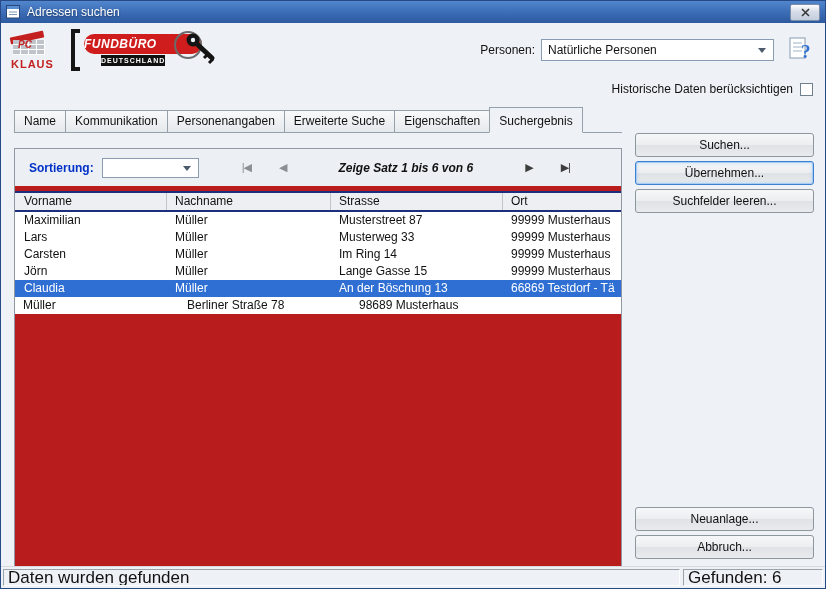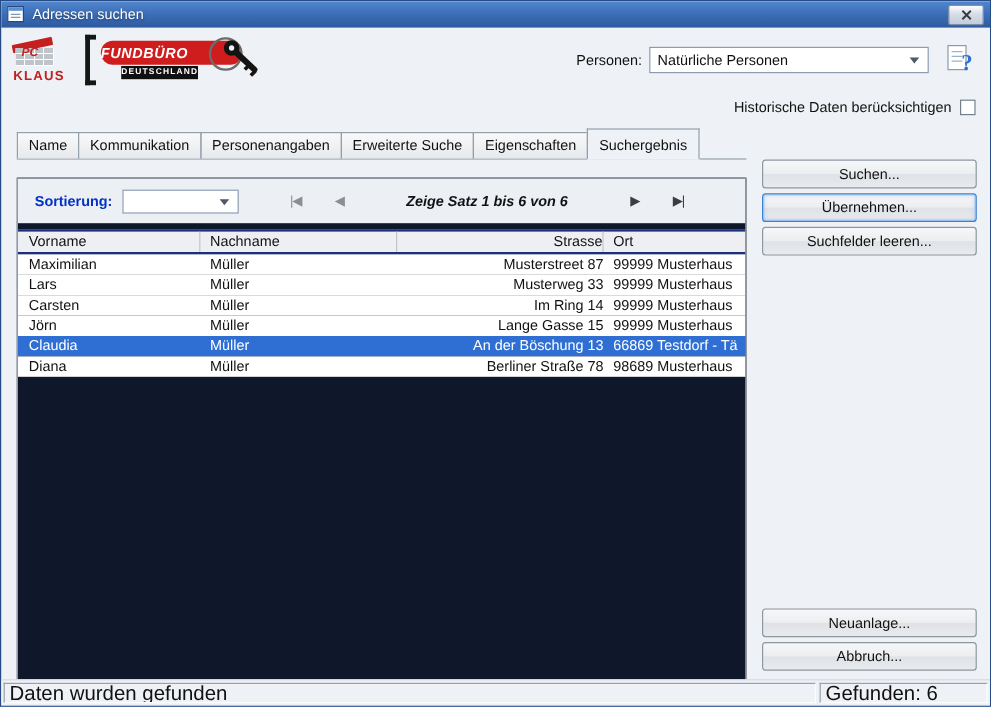--- a/index.html
+++ b/index.html
@@ -49,37 +49,37 @@
 
   
   .tabstrip { position: absolute; left: 13px; top: 106px; width: 608px; height: 26px;
     display: flex; align-items: flex-end; border-bottom: 1px solid #96a0ab; }
   .tab { height: 22px; line-height: 21px; padding: 0 9px; background: linear-gradient(#f8f9fa, #e6e9ec);
     border: 1px solid #96a0ab; border-bottom: none; margin-right: -1px; white-space: nowrap; cursor: default; }
   .tab.active { height: 26px; line-height: 26px; background: #eef1f5; margin-bottom: -1px;
     border-bottom: 1px solid #eef1f5; position: relative; z-index: 2; }
 
   
-  .panel { position: absolute; left: 13px; top: 147px; width: 608px; height: 434px; background: #0f172a; border: 1px solid #8f98a3; }
+  .panel { position: absolute; left: 13px; top: 147px; width: 608px; height: 434px; background: #b91c1c; border: 1px solid #8f98a3; }
   .sortbar { height: 37px; background: #ecf0f4; display: flex; align-items: center; padding: 0 14px; }
   .sort-label { color: #0031c8; font-weight: bold; margin-right: 8px; }
   .combo-sort { width: 97px; height: 20px; }
   .nav { flex: 1; display: flex; align-items: center; justify-content: center; gap: 28px; margin-left: 6px; }
   .nav-btn { font-size: 11px; color: #3d3d3d; letter-spacing: -1px; cursor: default; }
   .nav-btn.dim { color: #8b8f94; }
   .pager { font-weight: bold; font-style: italic; padding: 0 24px; white-space: nowrap; }
 
   .theader { margin-top: 5px; display: flex; border-top: 2px solid #1b2f7e; border-bottom: 2px solid #1b2f7e;
     background: #edeff2; height: 21px; align-items: stretch; }
   .th { border-right: 1px solid #c2c6cb; line-height: 17px; cursor: default; }
   .th.c3 { border-right: none; }
   .tcell { white-space: nowrap; overflow: hidden; }
   .c0 { width: 152px; padding-left: 9px; }
   .c1 { width: 164px; padding-left: 8px; }
-  .c2 { width: 172px; padding-left: 8px; text-align: right; }
+  .c2 { width: 172px; padding-left: 8px; }
   .c3 { flex: 1; padding-left: 8px; }
   .trow { display: flex; height: 17px; line-height: 17px; background: #fff; cursor: default; }
   .trow.selected { background: #2f6fd3; color: #fff; }
   .hthumb { position: absolute; left: 14px; bottom: 6px; width: 18px; height: 3px; background: #4a4a4a; }
 
   .fullscreen-row { position: absolute; left: 13px; top: 540px; width: 608px;
     display: flex; justify-content: flex-end; align-items: center; gap: 7px; }
 
   
   .pushbtn { position: absolute; left: 634px; width: 179px; height: 24px;
@@ -215,21 +215,20 @@
           <div class="tcell c2">Lange Gasse 15</div>
           <div class="tcell c3">99999 Musterhaus</div>
         </div>
         <div class="trow selected">
           <div class="tcell c0">Claudia</div>
           <div class="tcell c1">Müller</div>
           <div class="tcell c2">An der Böschung 13</div>
           <div class="tcell c3">66869 Testdorf - Tä</div>
         </div>
         <div class="trow">
-          <div class="tcell c0">Diana</div>
           <div class="tcell c1">Müller</div>
           <div class="tcell c2">Berliner Straße 78</div>
           <div class="tcell c3">98689 Musterhaus</div>
         </div>
       </div>
 
     <div class="hthumb"></div>
   </div>
 
 

